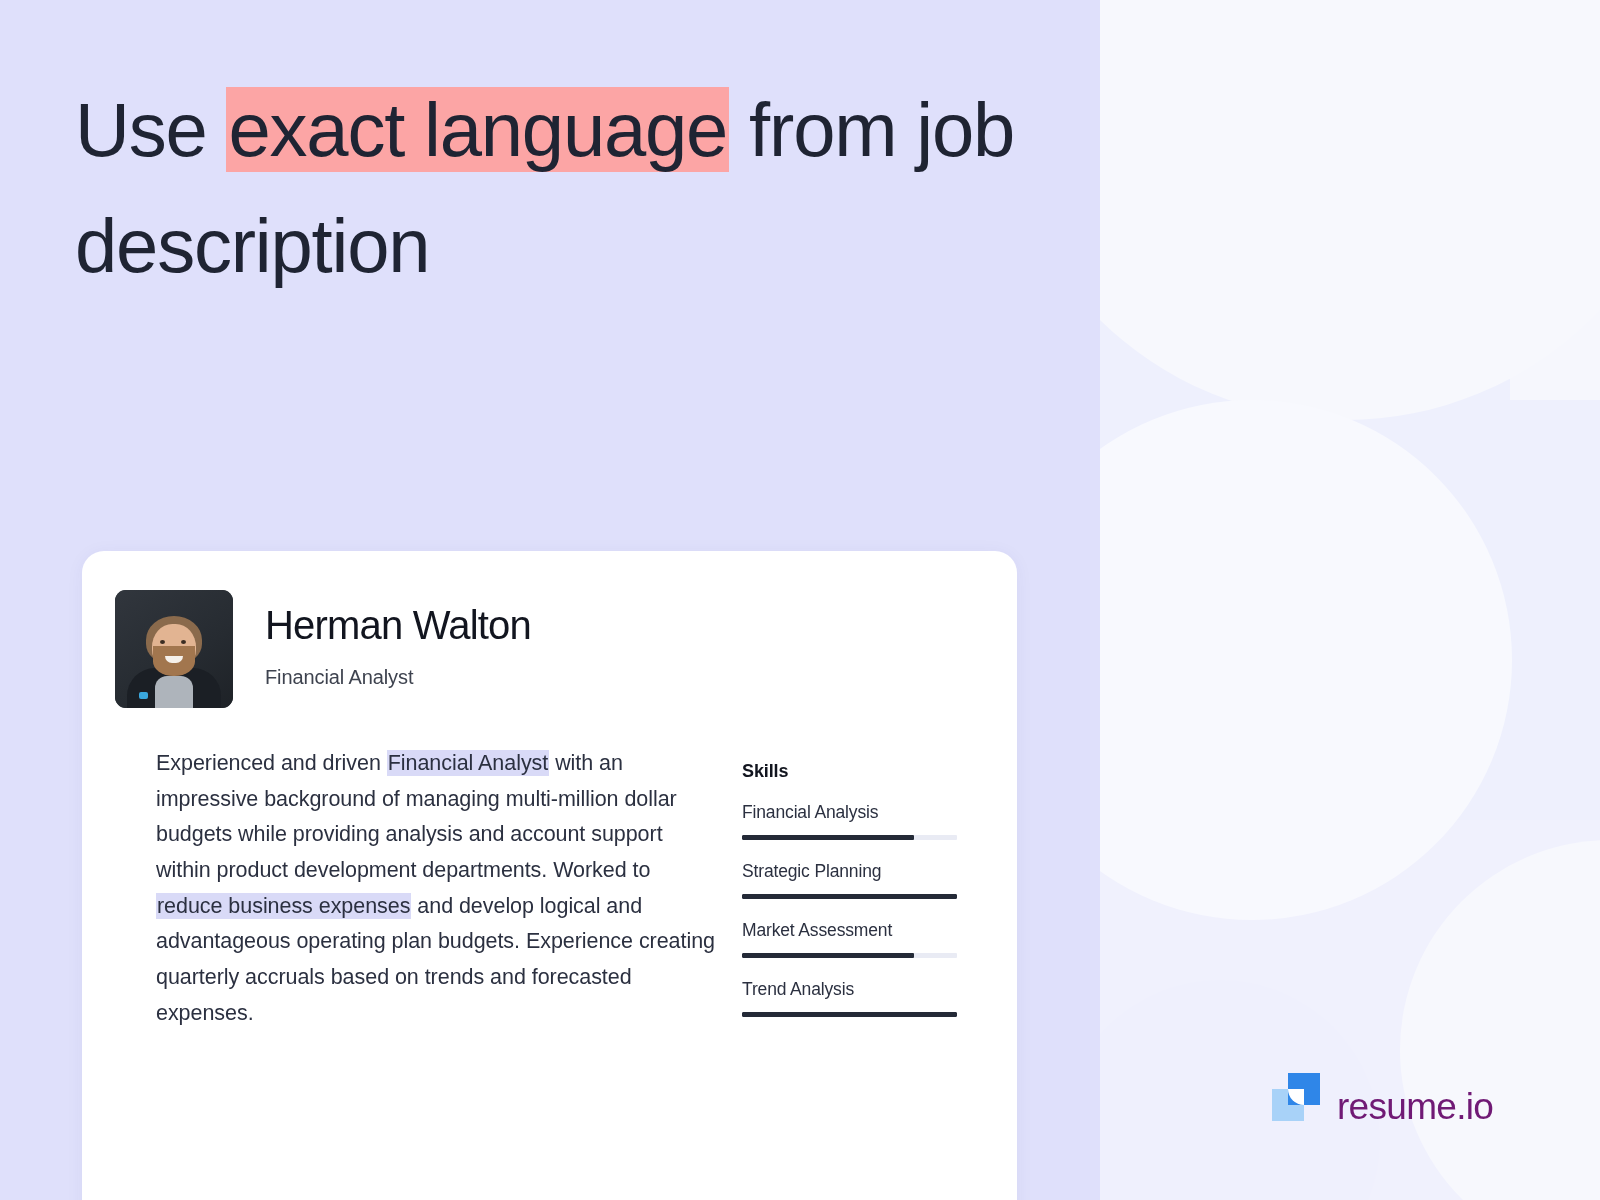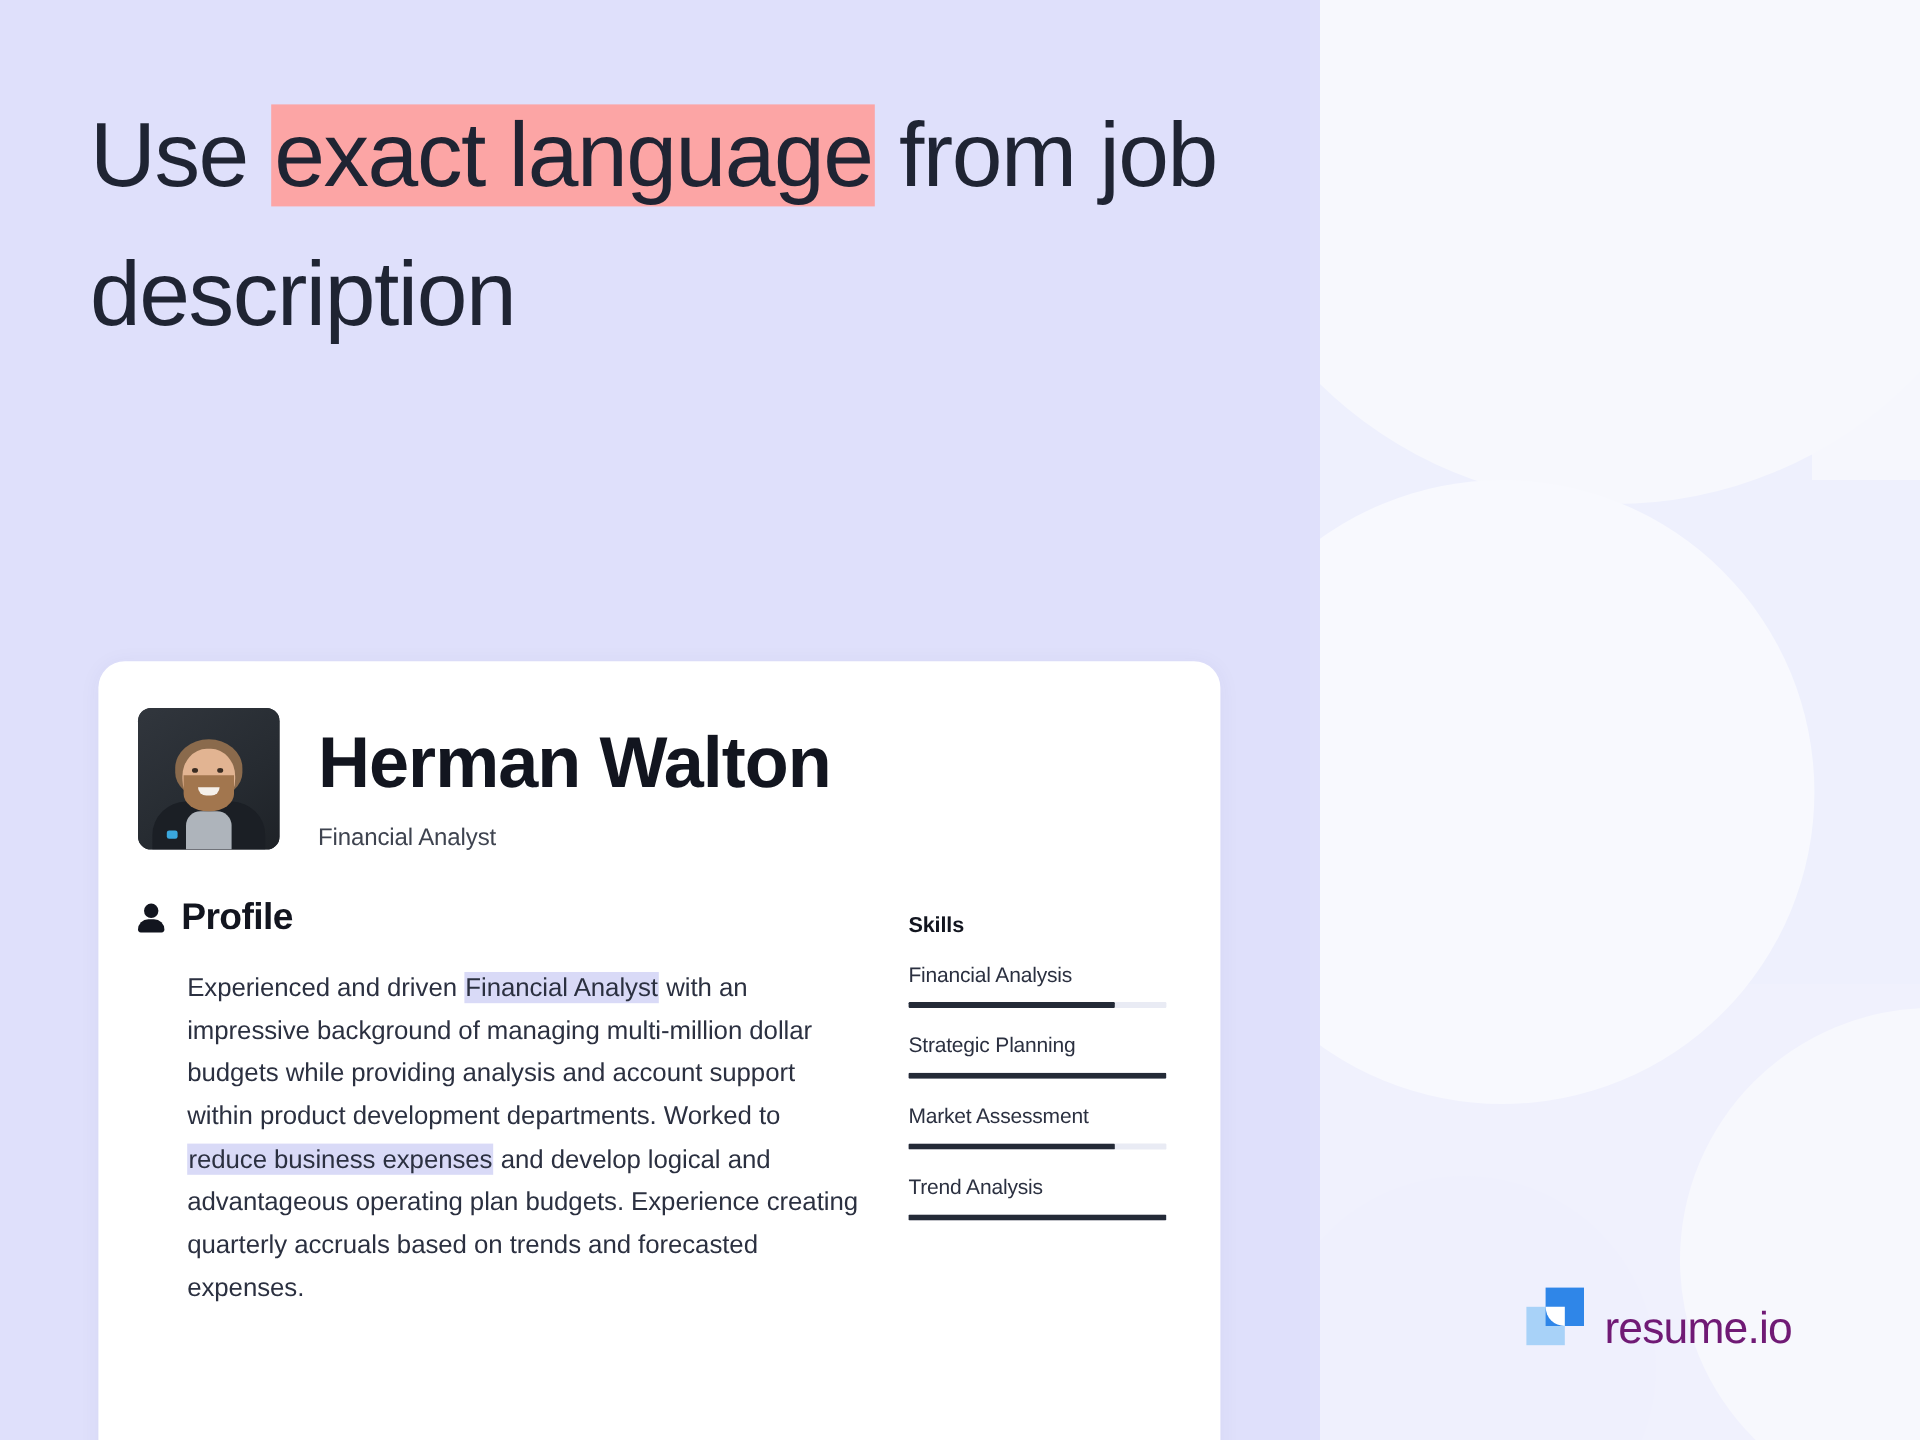--- a/index.html
+++ b/index.html
@@ -188,22 +188,22 @@
     width: 9px; height: 7px;
     border-radius: 2px;
     background: #3aa7dd;
   }
 
   .rc-id {
     margin-left: 32px;
     padding-top: 14px;
   }
   .rc-name {
-    font-size: 60px;
-    font-weight: 700;
+    font-size: 40px;
+    font-weight: 400;
     color: #12151f;
     letter-spacing: -0.8px;
     line-height: 1.05;
   }
   .rc-role {
     margin-top: 20px;
     font-size: 20px;
     color: #3e434f;
     letter-spacing: -0.1px;
   }
@@ -260,21 +260,21 @@
   }
   .profile-text .hl {
     background: #d9daf7;
     padding: 1px 1px;
     box-decoration-break: clone;
     -webkit-box-decoration-break: clone;
   }
 
   
   .rc-right-col {
-    margin-left: 42px;
+    margin-left: 27px;
     width: 220px;
     padding-top: 15px;
   }
   .skills-title {
     font-size: 18px;
     font-weight: 700;
     color: #12151f;
     margin-bottom: 20px;
     letter-spacing: -0.1px;
   }
@@ -378,27 +378,20 @@
         </div>
         <div class="rc-id">
           <div class="rc-name">Herman Walton</div>
           <div class="rc-role">Financial Analyst</div>
         </div>
       </div>
 
       <div class="rc-body">
 
         <div class="rc-left-col">
-          <div class="profile-heading">
-            <span class="person-icon">
-              <span class="head"></span>
-              <span class="shoulders"></span>
-            </span>
-            <span class="profile-title">Profile</span>
-          </div>
           <p class="profile-text"><span>Experienced and driven </span><span class="hl">Financial Analyst</span><span> with an impressive background of managing multi-million dollar budgets while providing analysis and account support within product development departments. Worked to </span><span class="hl">reduce business expenses</span><span> and develop logical and advantageous operating plan budgets. Experience creating quarterly accruals based on trends and forecasted expenses.</span></p>
         </div>
 
         <div class="rc-right-col">
           <div class="skills-title">Skills</div>
           <div>
               <div class="skill">
                 <div class="skill-label">Financial Analysis</div>
                 <div class="skill-track">
                   <div class="skill-fill" style="width: 80%;"></div>

